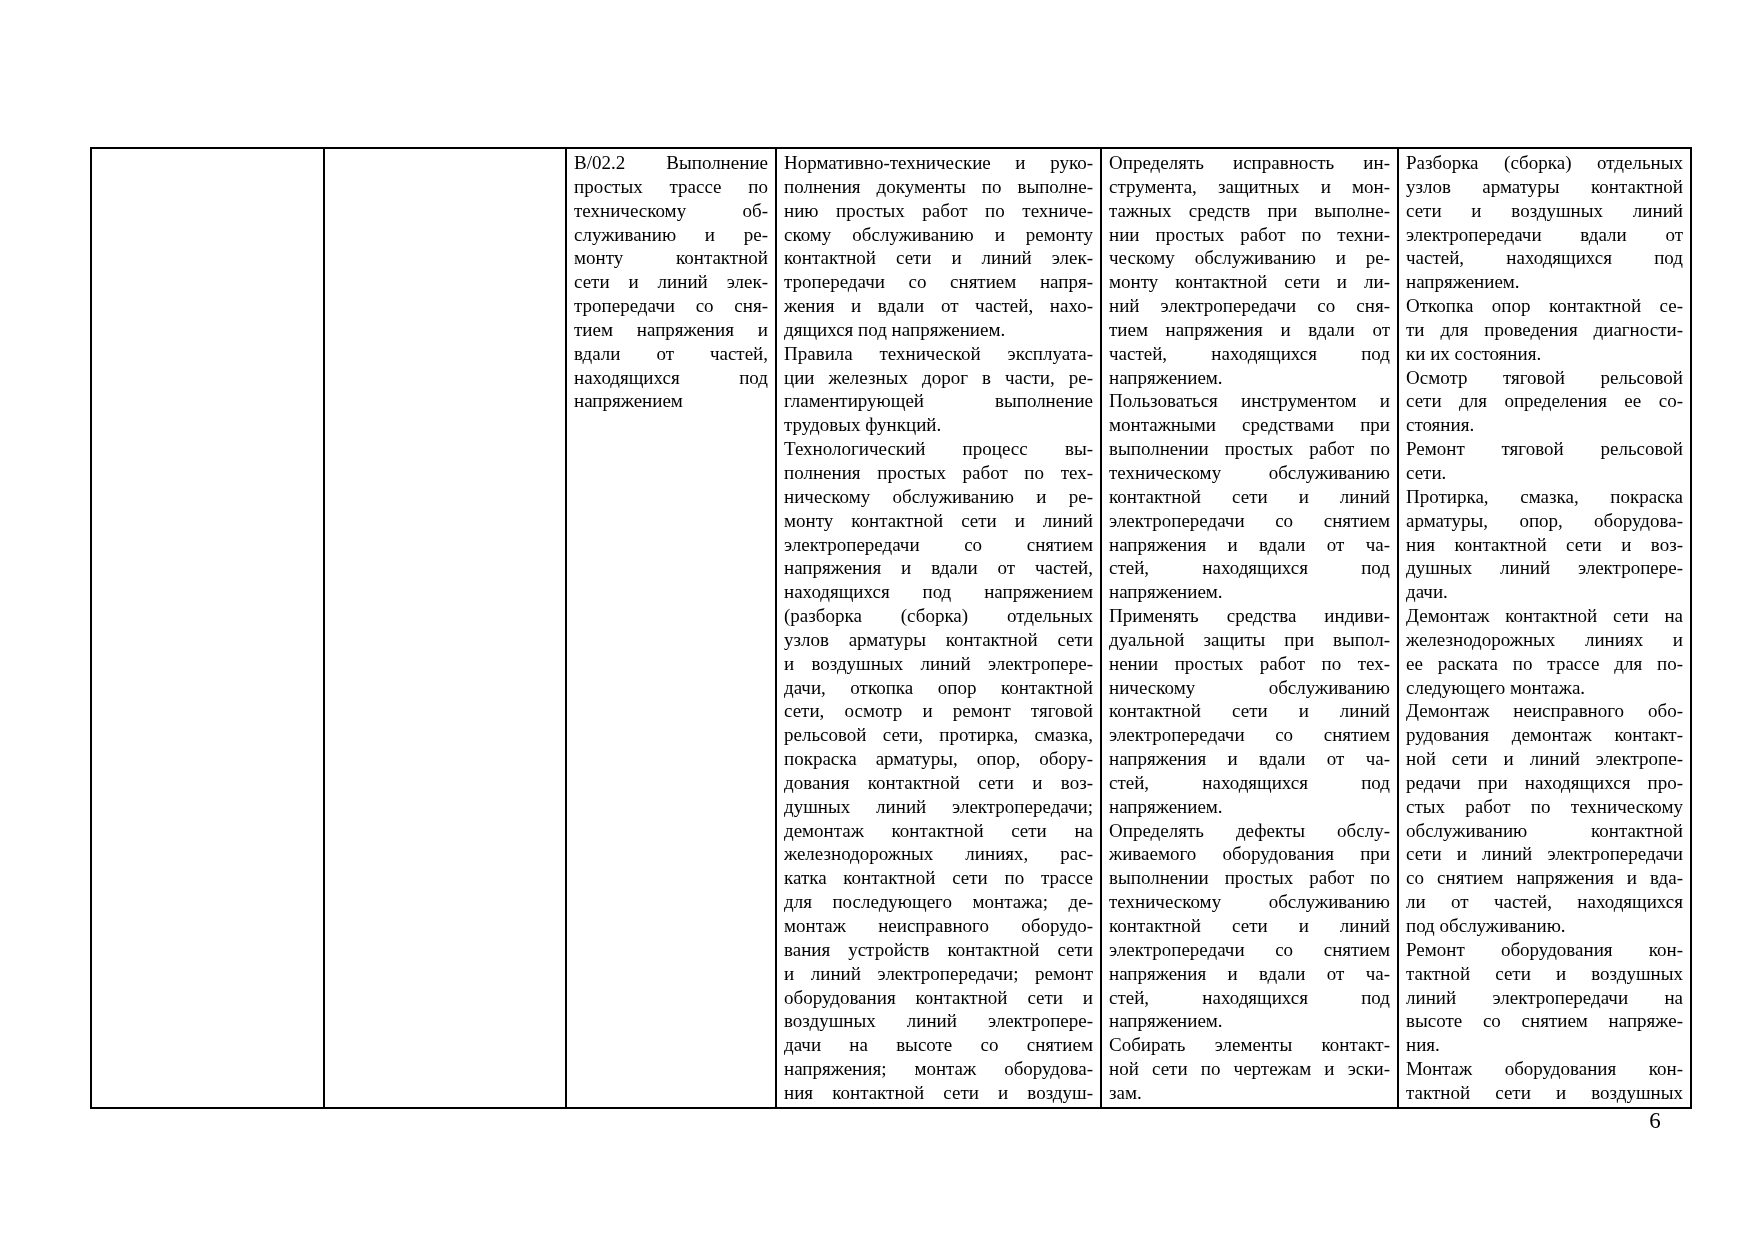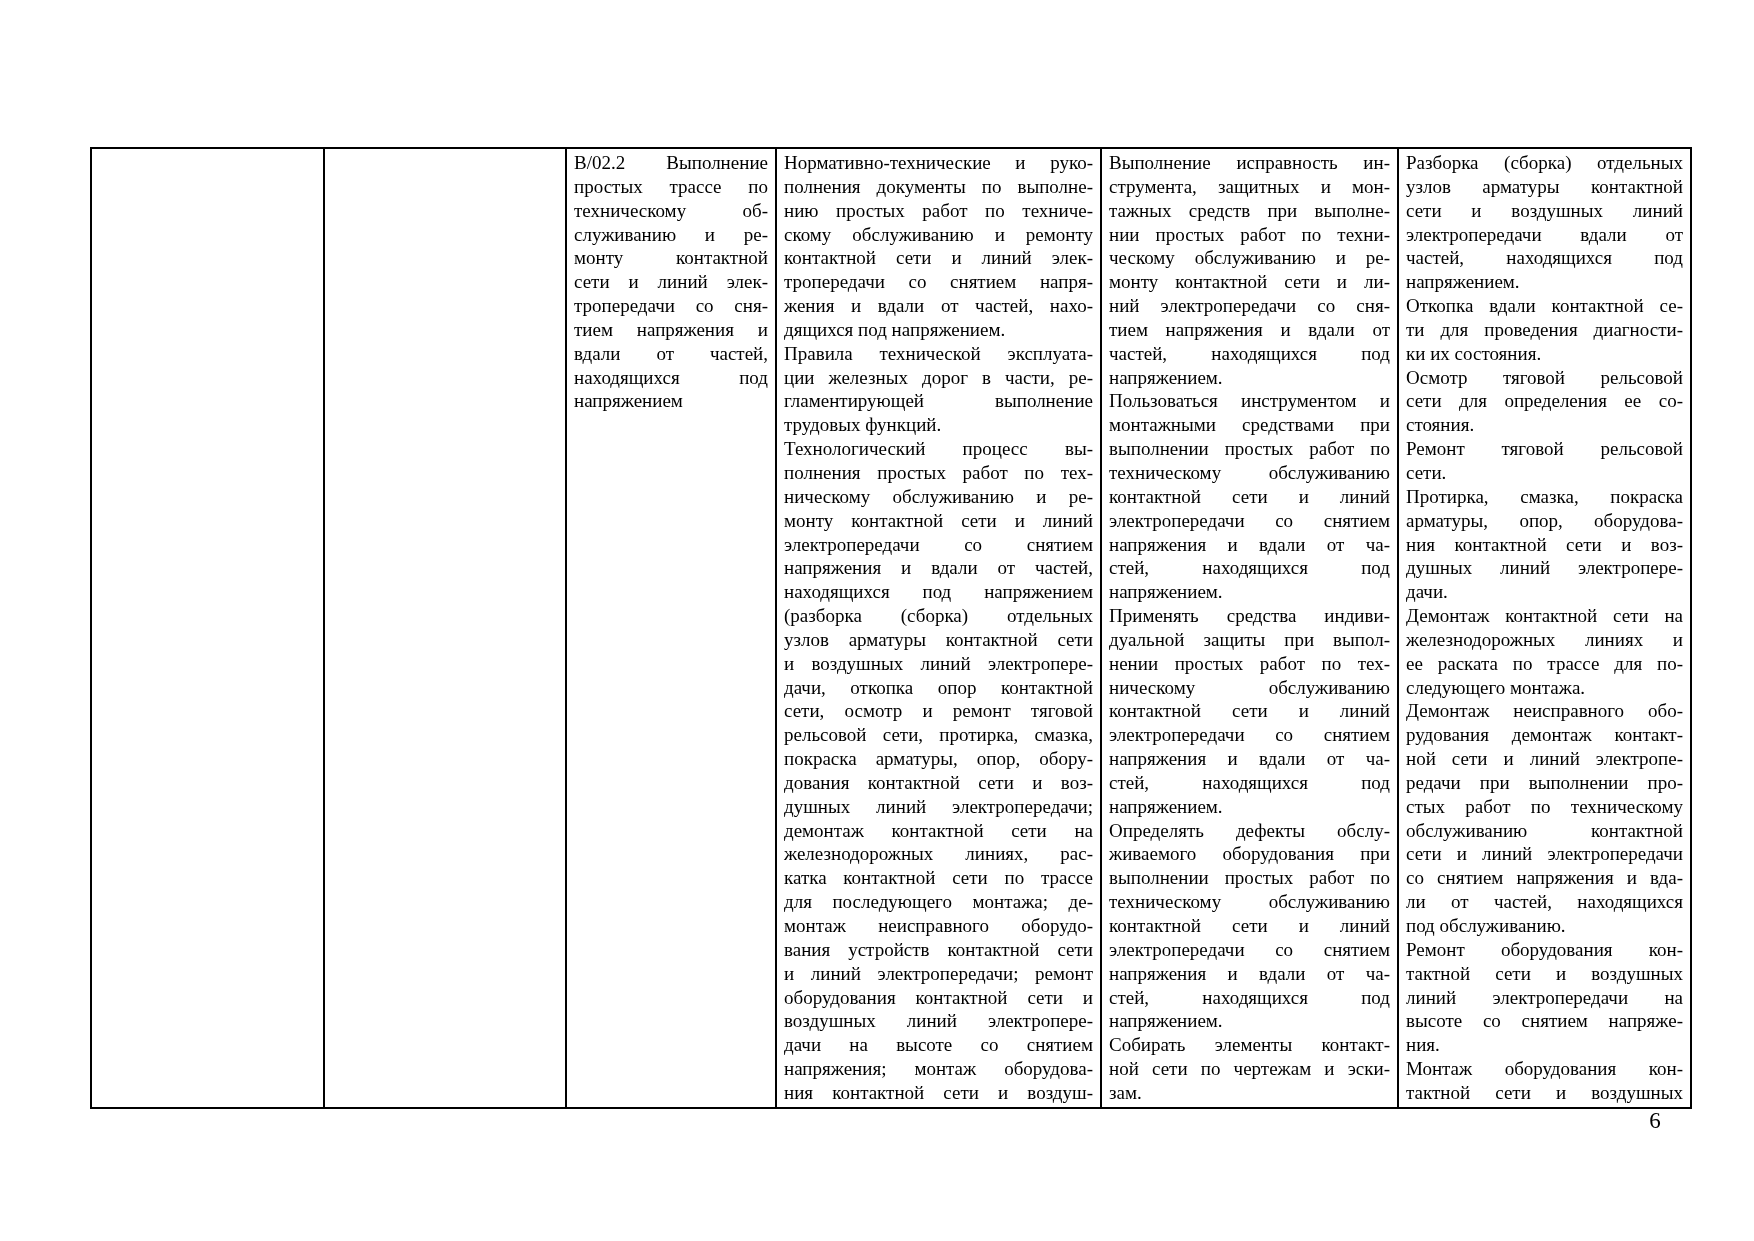--- a/index.html
+++ b/index.html
@@ -118,21 +118,21 @@
             <div class="ln">монтаж неисправного оборудо-</div>
             <div class="ln">вания устройств контактной сети</div>
             <div class="ln">и линий электропередачи; ремонт</div>
             <div class="ln">оборудования контактной сети и</div>
             <div class="ln">воздушных линий электропере-</div>
             <div class="ln">дачи на высоте со снятием</div>
             <div class="ln">напряжения; монтаж оборудова-</div>
             <div class="ln">ния контактной сети и воздуш-</div>
           </td>
         <td>
-            <div class="ln">Выполнение исправность ин-</div>
+            <div class="ln">Определять исправность ин-</div>
             <div class="ln">струмента, защитных и мон-</div>
             <div class="ln">тажных средств при выполне-</div>
             <div class="ln">нии простых работ по техни-</div>
             <div class="ln">ческому обслуживанию и ре-</div>
             <div class="ln">монту контактной сети и ли-</div>
             <div class="ln">ний электропередачи со сня-</div>
             <div class="ln">тием напряжения и вдали от</div>
             <div class="ln">частей, находящихся под</div>
             <div class="ln end">напряжением.</div>
             <div class="ln">Пользоваться инструментом и</div>
@@ -166,41 +166,41 @@
             <div class="ln">ной сети по чертежам и эски-</div>
             <div class="ln end">зам.</div>
           </td>
         <td>
             <div class="ln">Разборка (сборка) отдельных</div>
             <div class="ln">узлов арматуры контактной</div>
             <div class="ln">сети и воздушных линий</div>
             <div class="ln">электропередачи вдали от</div>
             <div class="ln">частей, находящихся под</div>
             <div class="ln end">напряжением.</div>
-            <div class="ln">Откопка вдали контактной се-</div>
+            <div class="ln">Откопка опор контактной се-</div>
             <div class="ln">ти для проведения диагности-</div>
             <div class="ln end">ки их состояния.</div>
             <div class="ln">Осмотр тяговой рельсовой</div>
             <div class="ln">сети для определения ее со-</div>
             <div class="ln end">стояния.</div>
             <div class="ln">Ремонт тяговой рельсовой</div>
             <div class="ln end">сети.</div>
             <div class="ln">Протирка, смазка, покраска</div>
             <div class="ln">арматуры, опор, оборудова-</div>
             <div class="ln">ния контактной сети и воз-</div>
             <div class="ln">душных линий электропере-</div>
             <div class="ln end">дачи.</div>
             <div class="ln">Демонтаж контактной сети на</div>
             <div class="ln">железнодорожных линиях и</div>
             <div class="ln">ее раската по трассе для по-</div>
             <div class="ln end">следующего монтажа.</div>
             <div class="ln">Демонтаж неисправного обо-</div>
             <div class="ln">рудования демонтаж контакт-</div>
             <div class="ln">ной сети и линий электропе-</div>
-            <div class="ln">редачи при выполнении про-</div>
+            <div class="ln">редачи при находящихся про-</div>
             <div class="ln">стых работ по техническому</div>
             <div class="ln">обслуживанию контактной</div>
             <div class="ln">сети и линий электропередачи</div>
             <div class="ln">со снятием напряжения и вда-</div>
             <div class="ln">ли от частей, находящихся</div>
             <div class="ln end">под обслуживанию.</div>
             <div class="ln">Ремонт оборудования кон-</div>
             <div class="ln">тактной сети и воздушных</div>
             <div class="ln">линий электропередачи на</div>
             <div class="ln">высоте со снятием напряже-</div>

